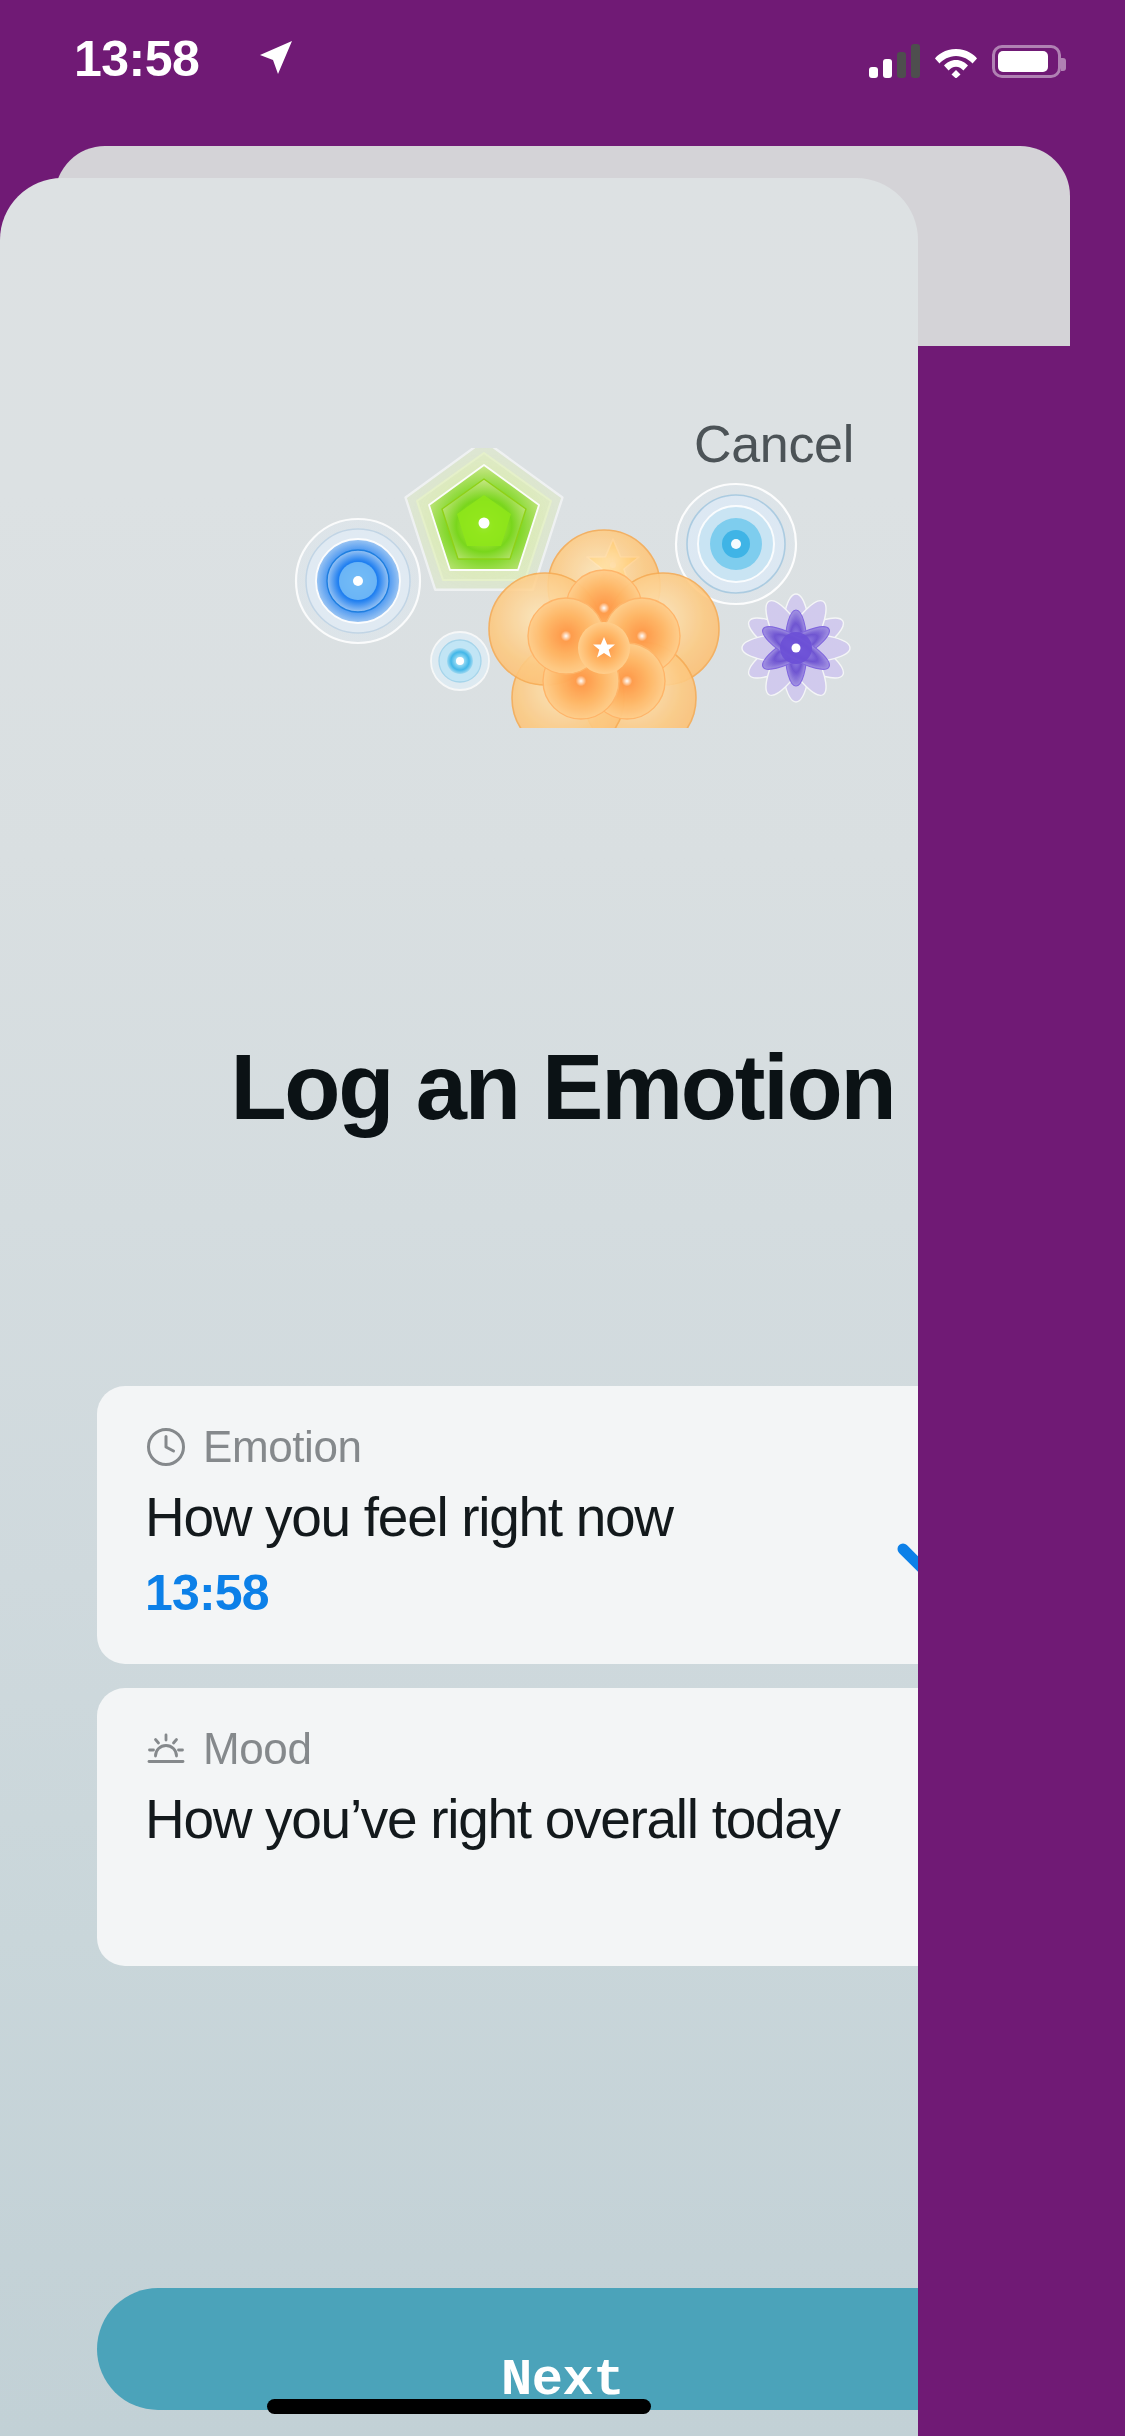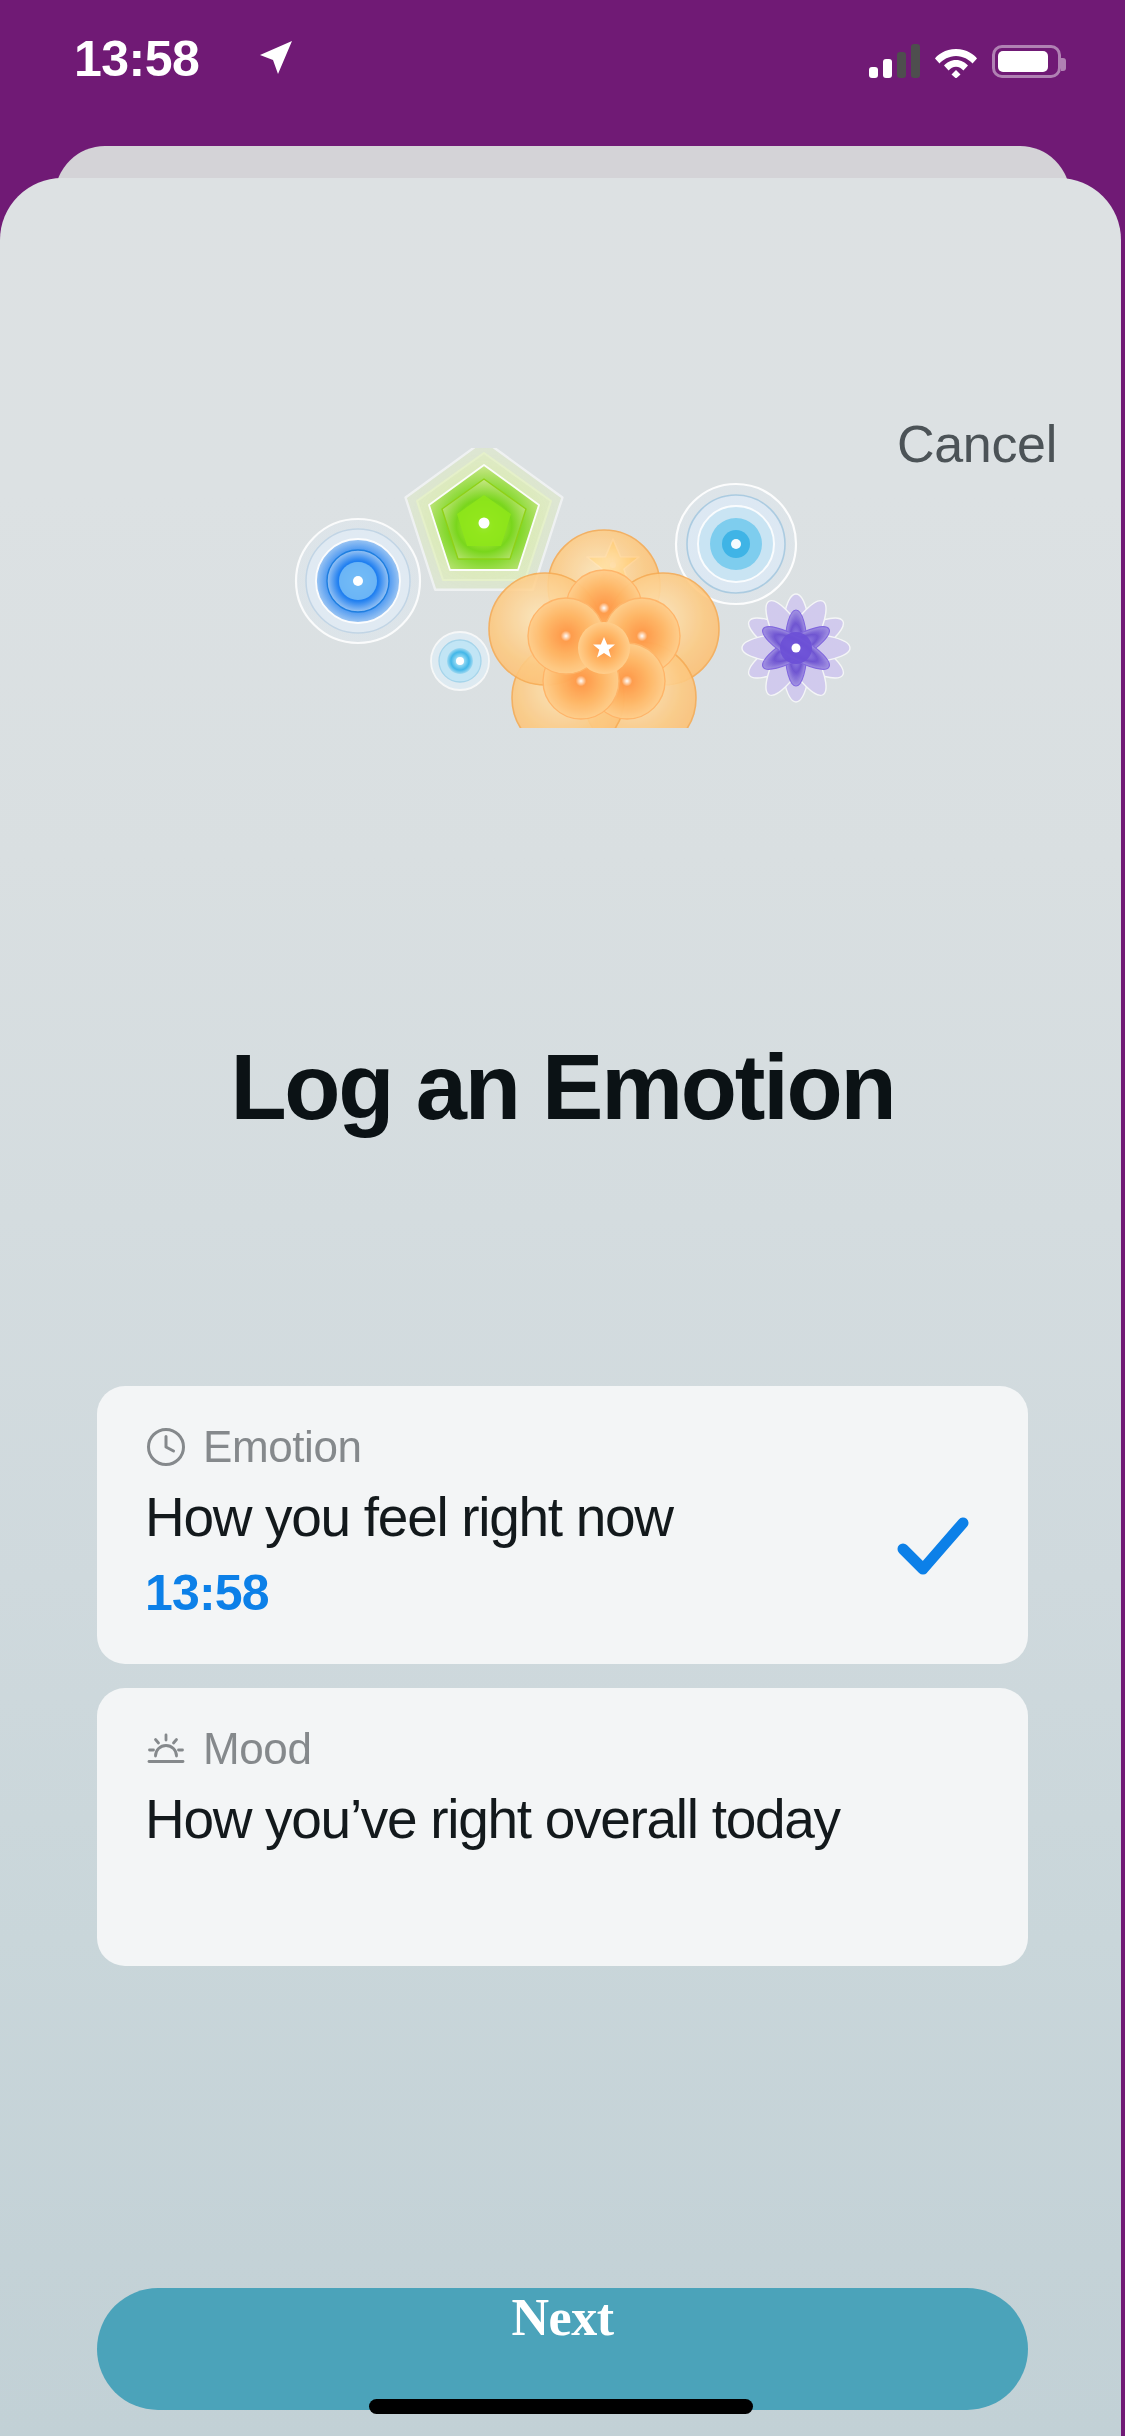--- a/index.html
+++ b/index.html
@@ -60,21 +60,21 @@
   .backsheet {
     position:absolute; top:146px; left:55px;
     width:1015px; height:200px;
     background:#d4d3d7;
     border-radius:50px 50px 0 0;
     z-index:5;
   }
 
   .sheet {
     position:absolute; top:178px; left:0;
-    width:1121px; height:2258px;
+    width:918px; height:2258px;
     border-radius:62px 62px 0 0;
     z-index:10;
     overflow:hidden;
     background:linear-gradient(180deg,
         #dde1e3 0%,
         #dce1e3 14%,
         #d9dfe1 30%,
         #d4dcdf 46%,
         #cfd9dd 62%,
         #c9d6da 78%,
@@ -145,24 +145,24 @@
     position:absolute; right:52px; top:118px;
     width:86px; height:86px;
   }
 
   
   .next {
     position:absolute; left:97px; top:2110px;
     width:931px; height:122px;
     background:#4ba3ba;
     border-radius:61px;
-    display:flex; align-items:flex-start; justify-content:center;
+    display:flex; align-items:flex-end; justify-content:center;
     z-index:25;
     border:none; cursor:pointer;
-    font-family:Liberation Serif, serif;
+    font-family:Liberation Mono, monospace;
   }
   .next span {
     font-size:52px; font-weight:600; color:#fff;
     letter-spacing:-0.5px;
   }
 
   
   .home {
     position:absolute; left:50%; bottom:22px;
     transform:translateX(-50%);

